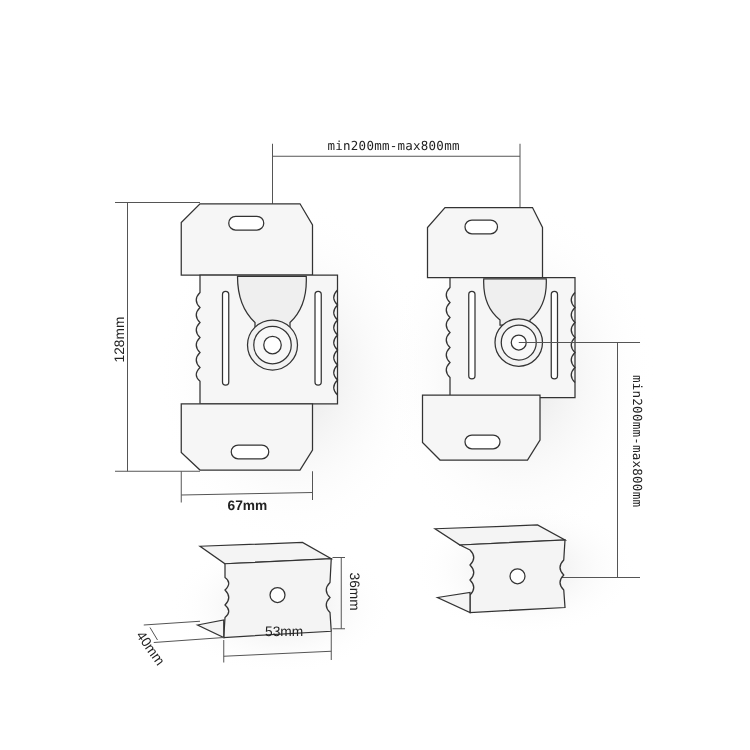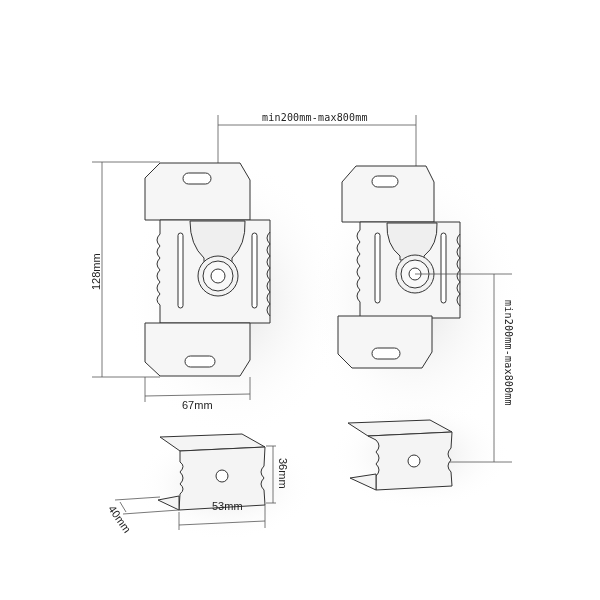--- a/index.html
+++ b/index.html
@@ -106,18 +106,18 @@
     <path d="M348 423 L430 420 L452 432 L368 436 Z"></path>
     <path d="M368 436 L452 432 L451 448 Q445 454 451 460 Q445 466 451 472 L452 486 L376 490 L376 476 Q382 470 376 464 Q382 458 376 452 Q382 446 376 440 Z"></path>
     <path d="M350 478 L376 474 L376 490 Z"></path>
     <circle cx="414" cy="461" r="6" fill="#fff"></circle>
   </g>
 </svg>
 
 
 <div class="label mono" style="left:262px; top:112px;">min200mm-max800mm</div>
 <div class="label rot" style="left:90px; top:290px; transform:rotate(-90deg); font-size:11px;">128mm</div>
-<div class="label" style="left:182px; top:399px; font-size:11px;">67mm</div>
+<div class="label" style="left:182px; top:399px; font-size:11px;font-weight:bold;">67mm</div>
 <div class="label mono rot" style="left:514px; top:300px; transform:rotate(90deg);">min200mm-max800mm</div>
 <div class="label rot" style="left:289px; top:458px; transform:rotate(90deg); font-size:11px;">36mm</div>
 <div class="label rot" style="left:116px; top:503px; transform:rotate(55deg); font-size:11px;">40mm</div>
 <div class="label" style="left:212px; top:500px; font-size:11px;">53mm</div>
 </div>
 
 </body></html>

